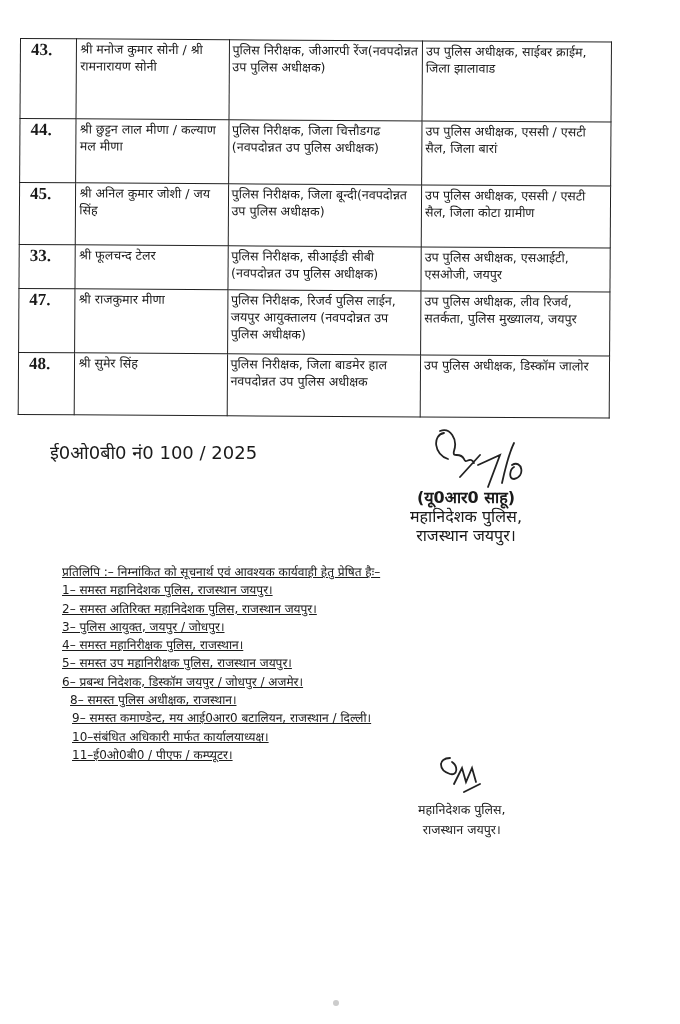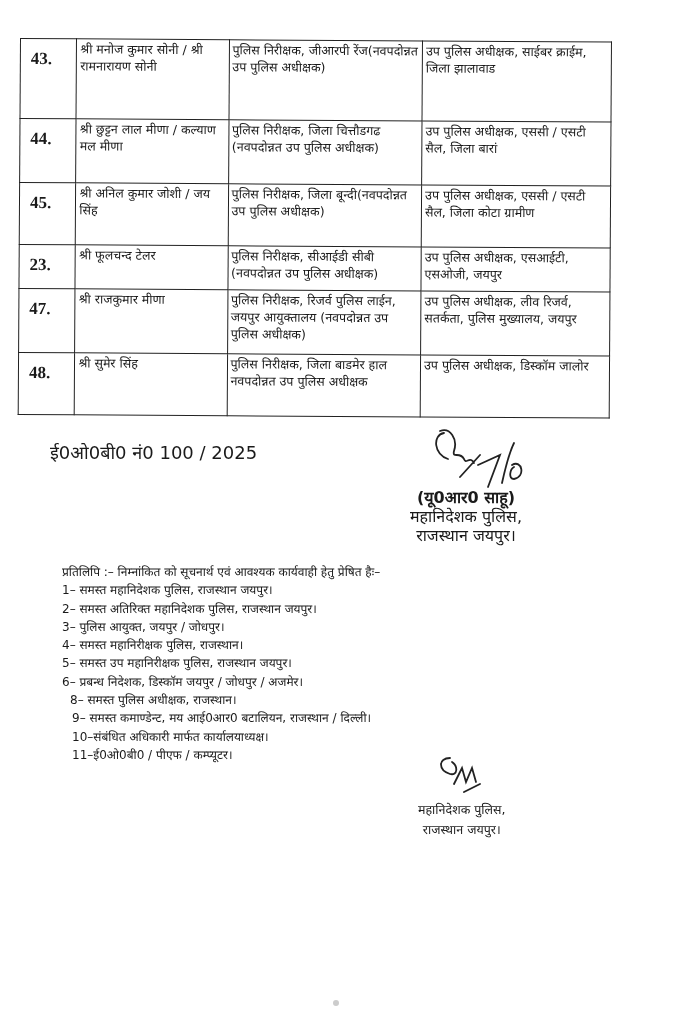--- a/index.html
+++ b/index.html
@@ -5,31 +5,31 @@
   html, body { margin: 0; padding: 0; background: #ffffff; }
   body { width: 680px; height: 1024px; position: relative; overflow: hidden;
          font-family: "DejaVu Sans", "Liberation Sans", sans-serif; color: #1a1a1a; }
   .page { position: absolute; left: 0; top: 0; width: 680px; height: 1024px; background: #fff; }
 
   table.transfer { position: absolute; left: 20px; top: 38px; width: 592px;
     border-collapse: collapse; font-size: 12.5px; line-height: 17px;
     transform: rotate(0.35deg); transform-origin: top left; }
   table.transfer td { border: 1.6px solid #222; vertical-align: top; padding: 1px 3px; }
   table.transfer td.sn { width: 42px; font-family: "Liberation Serif", serif; font-size: 17px;
-    font-weight: bold; padding: 11px 4px 0 10px; text-align: left; border-radius: 10px; }
+    font-weight: bold; padding: 2px 4px 0 10px; text-align: left; border-radius: 10px; }
   table.transfer td.name { width: 148px; }
   table.transfer td.from { width: 190px; }
   table.transfer td.to { width: 186px; }
 
   .order-no { position: absolute; left: 50px; top: 440px; font-size: 18px; }
   .sig1 { position: absolute; left: 430px; top: 425px; width: 110px; height: 70px; }
   .sign-block-1 { position: absolute; left: 410px; top: 488px; text-align: center; font-size: 16px; line-height: 19px; }
   .sign-block-1 .nm { font-weight: bold; }
 
-  .copy { position: absolute; left: 62px; top: 563px; font-size: 12px; line-height: 18.3px; }
+  .copy { position: absolute; left: 62px; top: 563px; font-size: 12px; line-height: 18.3px; text-decoration: underline; }
   .copy .intro { margin-left: 0; }
   .copy .item { margin-left: 0; }
   .copy .item.shift1 { margin-left: 8px; }
   .copy .item.shift2 { margin-left: 10px; }
 
   .sig2 { position: absolute; left: 436px; top: 752px; width: 70px; height: 45px; }
   .sign-block-2 { position: absolute; left: 418px; top: 800px; text-align: center; font-size: 12.5px; line-height: 20px; }
 
   .dot-mark { position: absolute; left: 333px; top: 1000px; width: 6px; height: 6px; border-radius: 50%; background: #ccc; }
 </style>
@@ -52,21 +52,21 @@
         <td class="from">पुलिस निरीक्षक, जिला चित्तौडगढ (नवपदोन्नत उप पुलिस अधीक्षक)</td>
         <td class="to">उप पुलिस अधीक्षक, एससी / एसटी सैल, जिला बारां</td>
       </tr>
       <tr style="height:62px">
         <td class="sn">45.</td>
         <td class="name">श्री अनिल कुमार जोशी / जय सिंह</td>
         <td class="from">पुलिस निरीक्षक, जिला बून्दी(नवपदोन्नत उप पुलिस अधीक्षक)</td>
         <td class="to">उप पुलिस अधीक्षक, एससी / एसटी सैल, जिला कोटा ग्रामीण</td>
       </tr>
       <tr style="height:44px">
-        <td class="sn">23.</td>
+        <td class="sn">33.</td>
         <td class="name">श्री फूलचन्द टेलर</td>
         <td class="from">पुलिस निरीक्षक, सीआईडी सीबी (नवपदोन्नत उप पुलिस अधीक्षक)</td>
         <td class="to">उप पुलिस अधीक्षक, एसआईटी, एसओजी, जयपुर</td>
       </tr>
       <tr style="height:64px">
         <td class="sn">47.</td>
         <td class="name">श्री राजकुमार मीणा</td>
         <td class="from">पुलिस निरीक्षक, रिजर्व पुलिस लाईन, जयपुर आयुक्तालय (नवपदोन्नत उप पुलिस अधीक्षक)</td>
         <td class="to">उप पुलिस अधीक्षक, लीव रिजर्व, सतर्कता, पुलिस मुख्यालय, जयपुर</td>
       </tr>

